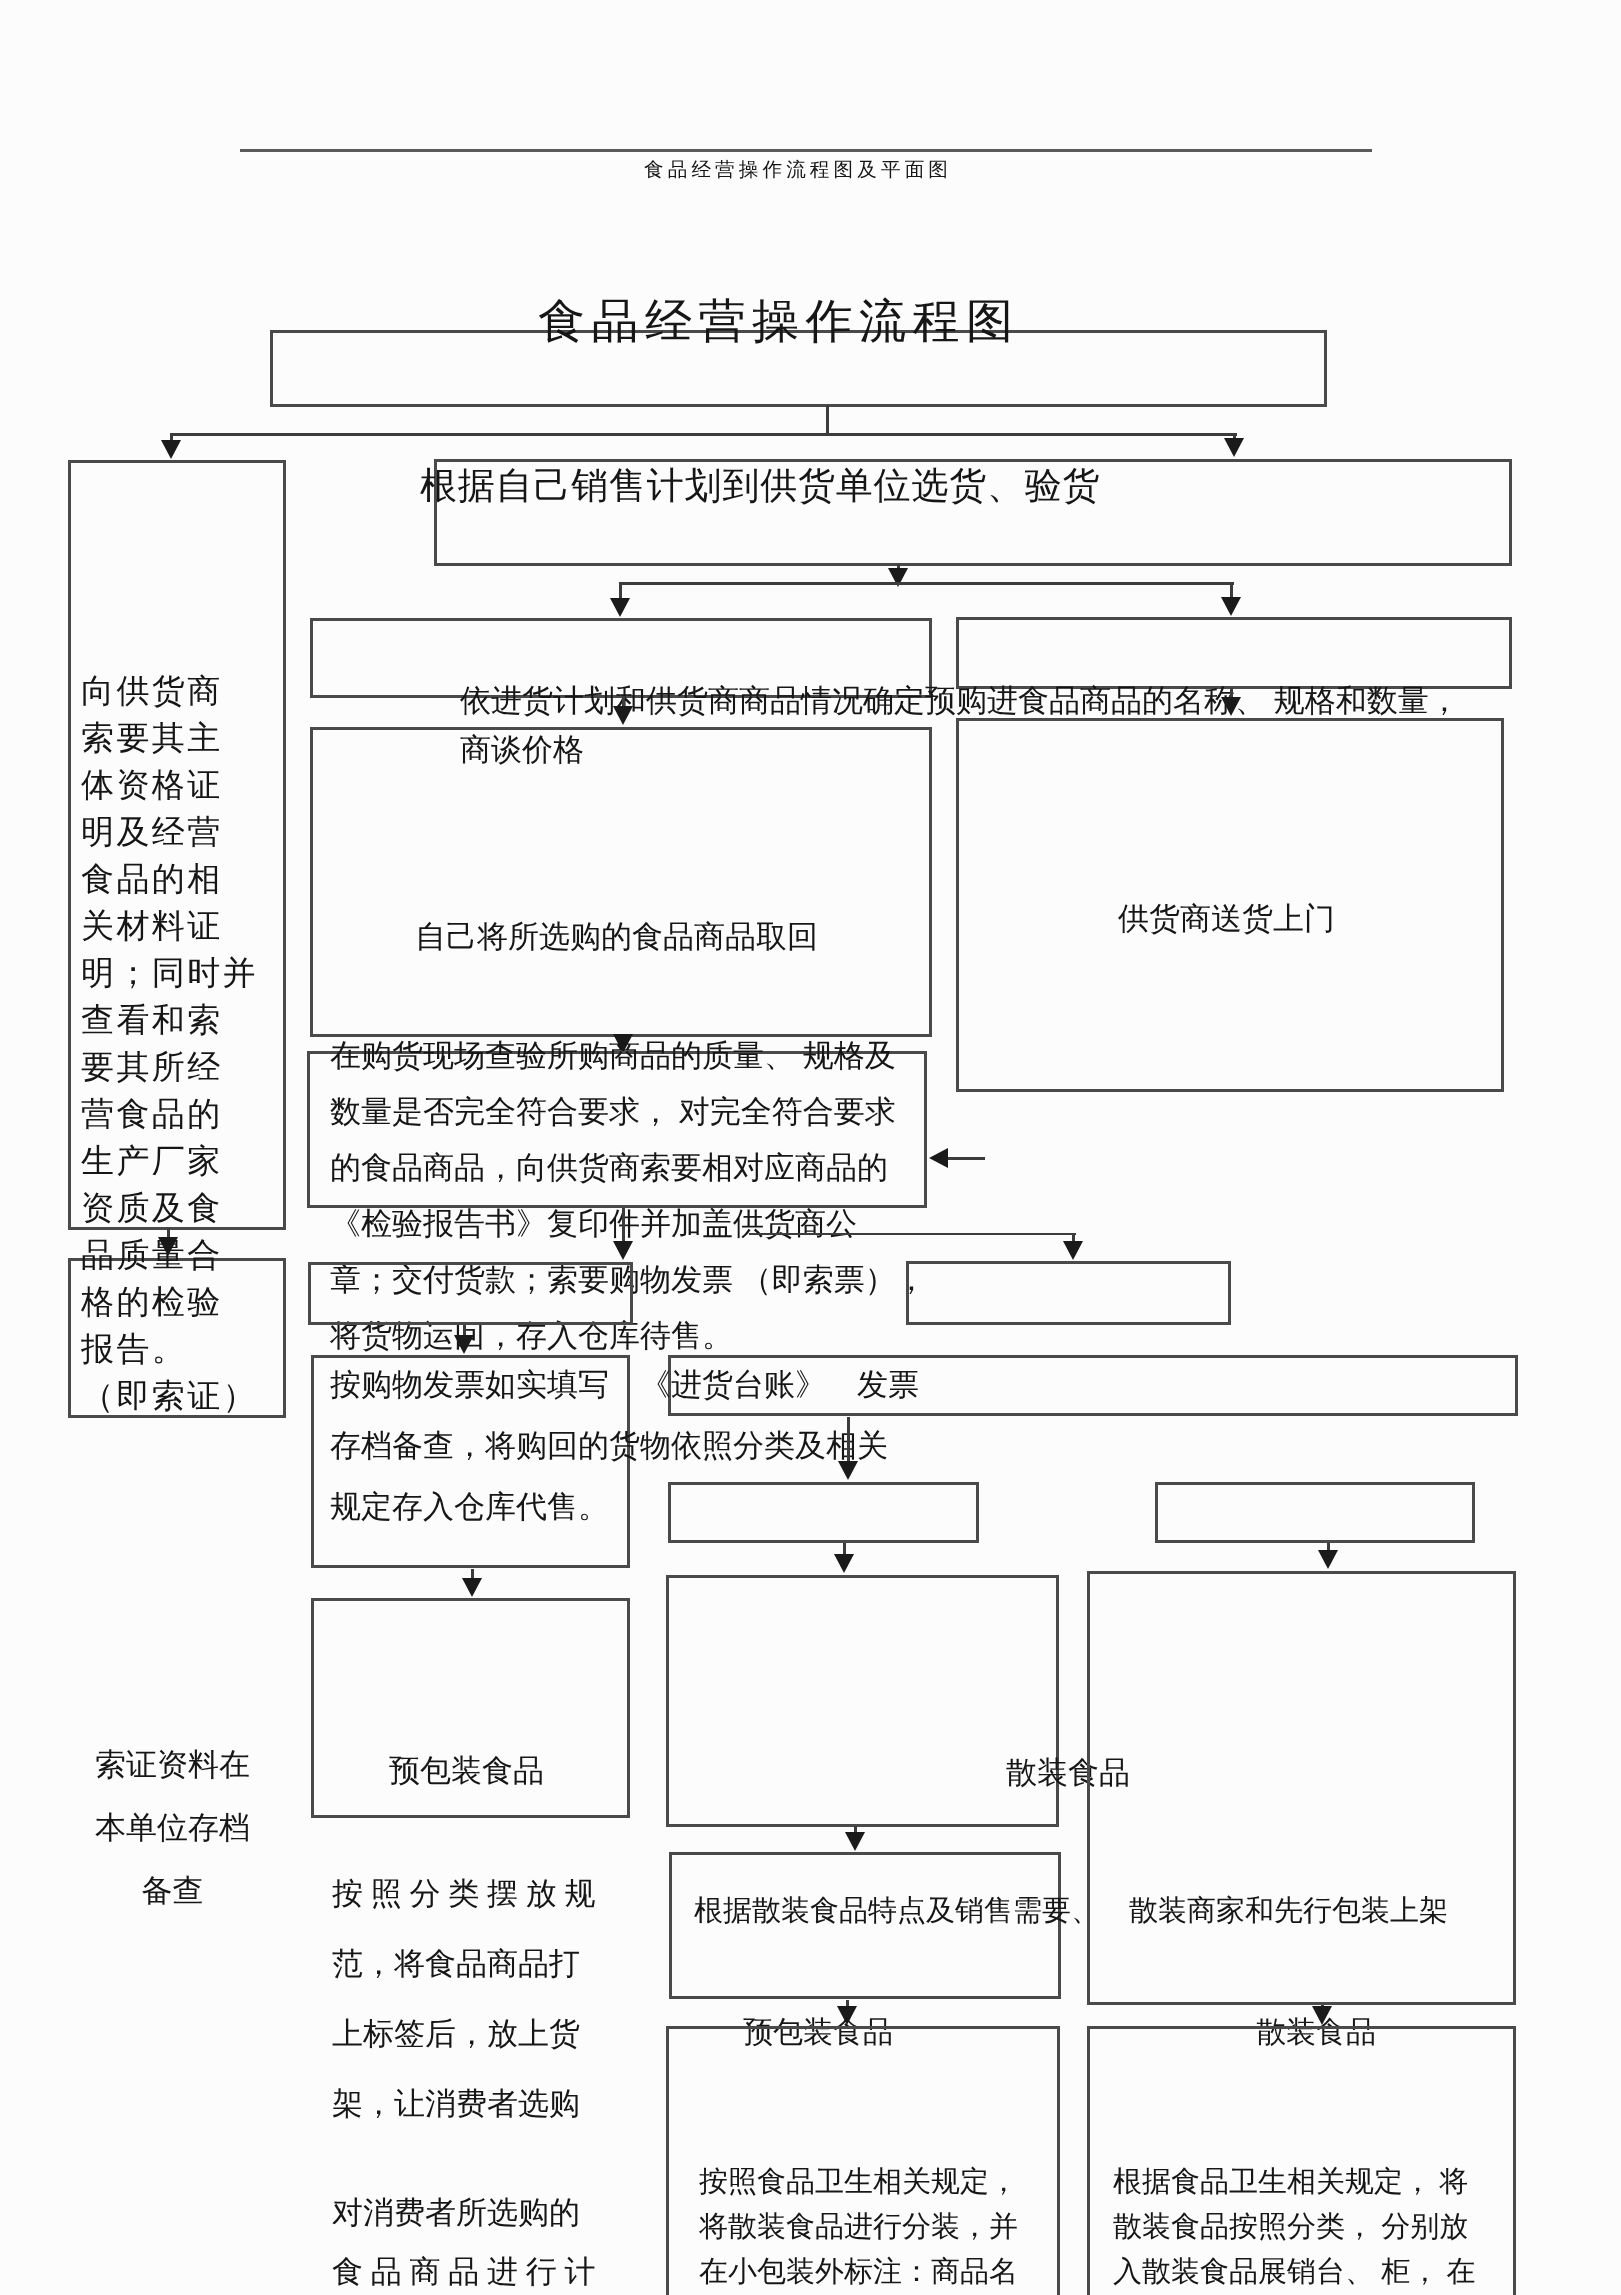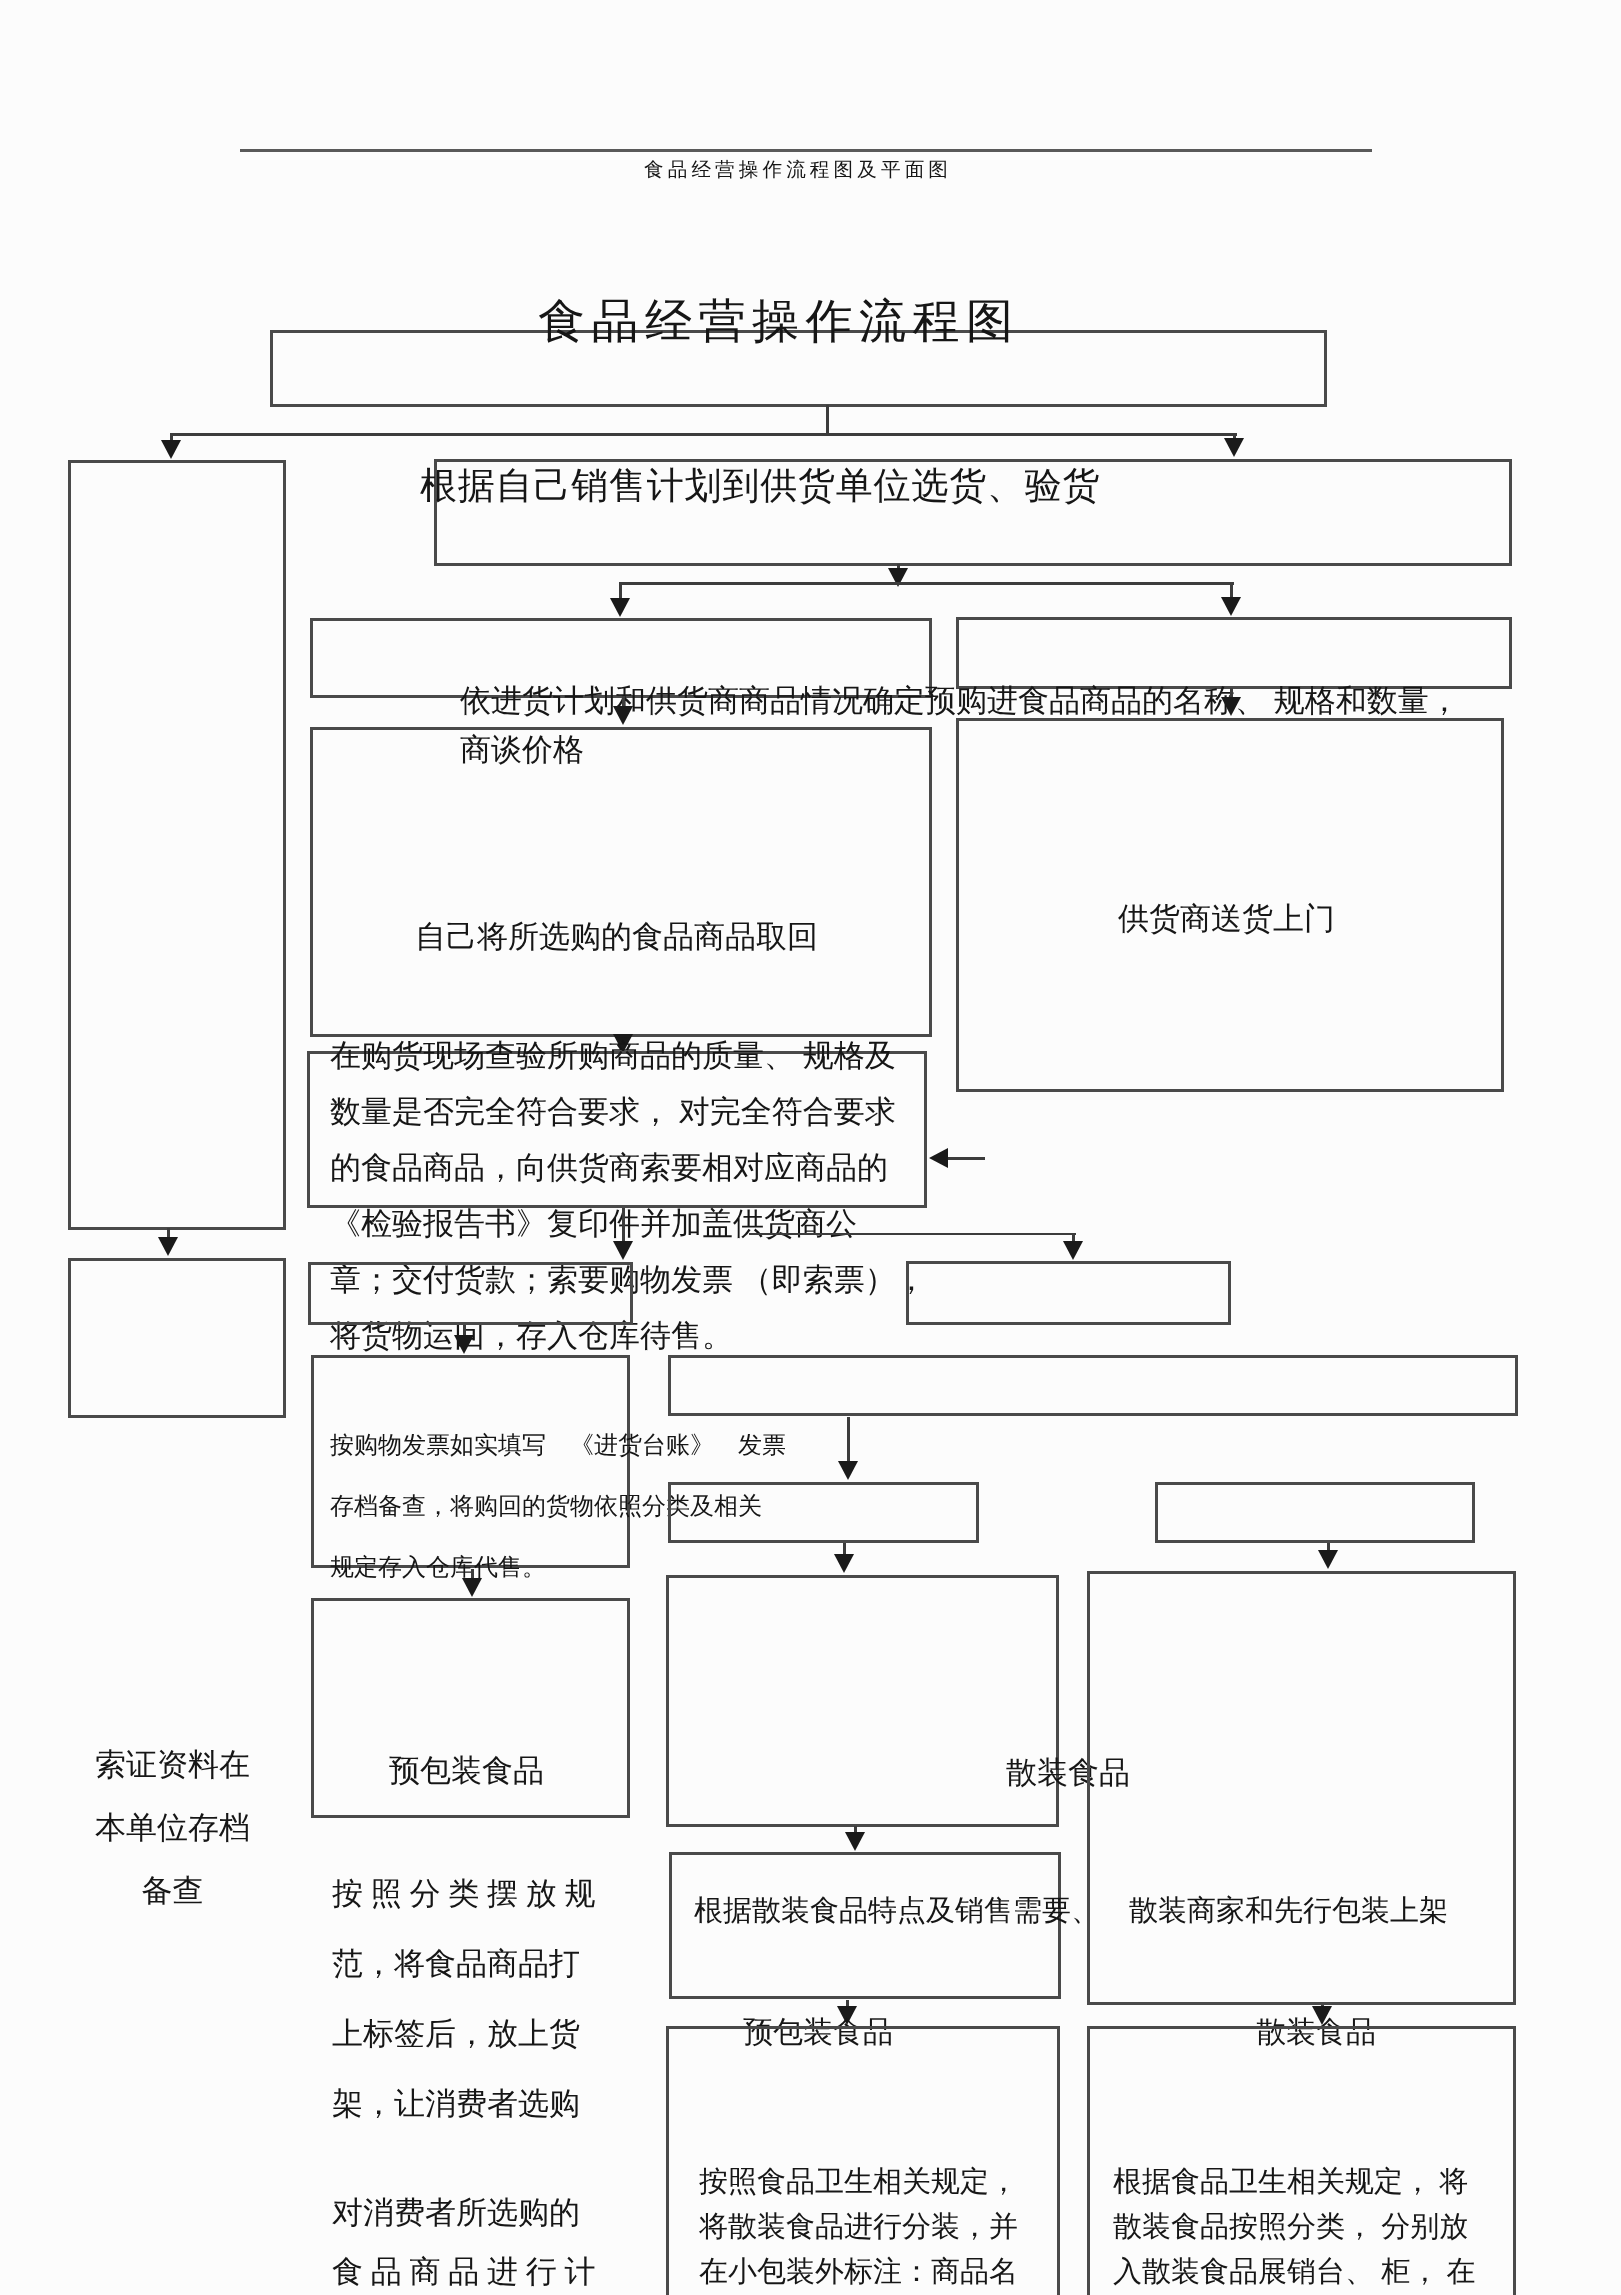--- a/index.html
+++ b/index.html
@@ -32,20 +32,36 @@
   <div class="hl" style="left:172px;top:433px;width:1065px"></div>
   <div class="vl" style="left:170px;top:433px;height:9.8px"></div>
   <div class="tri-d" style="left:161px;top:440px"></div>
   <div class="vl" style="left:1233px;top:433px;height:8.1px"></div>
   <div class="tri-d" style="left:1224px;top:438px"></div>
 
   <div class="fbox" style="left:68px;top:460px;width:218px;height:770px"></div>
   <div class="fbox" style="left:68px;top:1258px;width:218px;height:160px"></div>
   <div class="vl" style="left:167px;top:1228px;height:11.4px"></div>
   <div class="tri-d" style="left:158px;top:1237px"></div>
+  <div class="txt" style="left:81px;top:668px;font-size:33px;line-height:47px;letter-spacing:2.4px">向供货商
+索要其主
+体资格证
+明及经营
+食品的相
+关材料证
+明；同时并
+查看和索
+要其所经
+营食品的
+生产厂家
+资质及食
+品质量合
+格的检验
+报告。
+（即索证）</div>
 
   <div class="fbox" style="left:434px;top:459px;width:1078px;height:107px"></div>
   <div class="txt" style="left:420px;top:461px;font-size:37px;letter-spacing:0.8px">根据自己销售计划到供货单位选货、验货</div>
 
   <div class="vl" style="left:897px;top:564px;height:19.6px"></div>
   <div class="tri-d" style="left:888px;top:568px"></div>
   <div class="hl" style="left:621px;top:582px;width:613px"></div>
   <div class="vl" style="left:619px;top:582px;height:18px"></div>
   <div class="tri-d" style="left:610px;top:598px"></div>
   <div class="vl" style="left:1230px;top:582px;height:16.3px"></div>
@@ -85,21 +101,21 @@
   <div class="hl" style="left:749px;top:1233px;width:327px;height:2.4px"></div>
   <div class="vl" style="left:1072px;top:1233px;height:11.4px"></div>
   <div class="tri-d" style="left:1063px;top:1241px"></div>
   <div class="vl" style="left:622px;top:1208px;height:36px"></div>
   <div class="tri-d" style="left:613px;top:1241px"></div>
   <div class="vl" style="left:463px;top:1325px;height:13px"></div>
   <div class="tri-d" style="left:454px;top:1335px"></div>
 
   <div class="fbox" style="left:668px;top:1355px;width:850px;height:61px"></div>
   <div class="fbox" style="left:311px;top:1355px;width:319px;height:213px"></div>
-  <div class="txt" style="left:330px;top:1415px;font-size:24px;line-height:61px">按购物发票如实填写　《进货台账》　发票
+  <div class="txt" style="left:330px;top:1354px;font-size:31px;line-height:61px">按购物发票如实填写　《进货台账》　发票
 存档备查，将购回的货物依照分类及相关
 规定存入仓库代售。</div>
 
   <div class="vl" style="left:847px;top:1417px;height:46px"></div>
   <div class="tri-d" style="left:838px;top:1461px"></div>
   <div class="fbox" style="left:668px;top:1482px;width:311px;height:61px"></div>
   <div class="fbox" style="left:1155px;top:1482px;width:320px;height:61px"></div>
   <div class="vl" style="left:843px;top:1543px;height:13px"></div>
   <div class="tri-d" style="left:834px;top:1554px"></div>
   <div class="vl" style="left:1327px;top:1543px;height:10.6px"></div>

